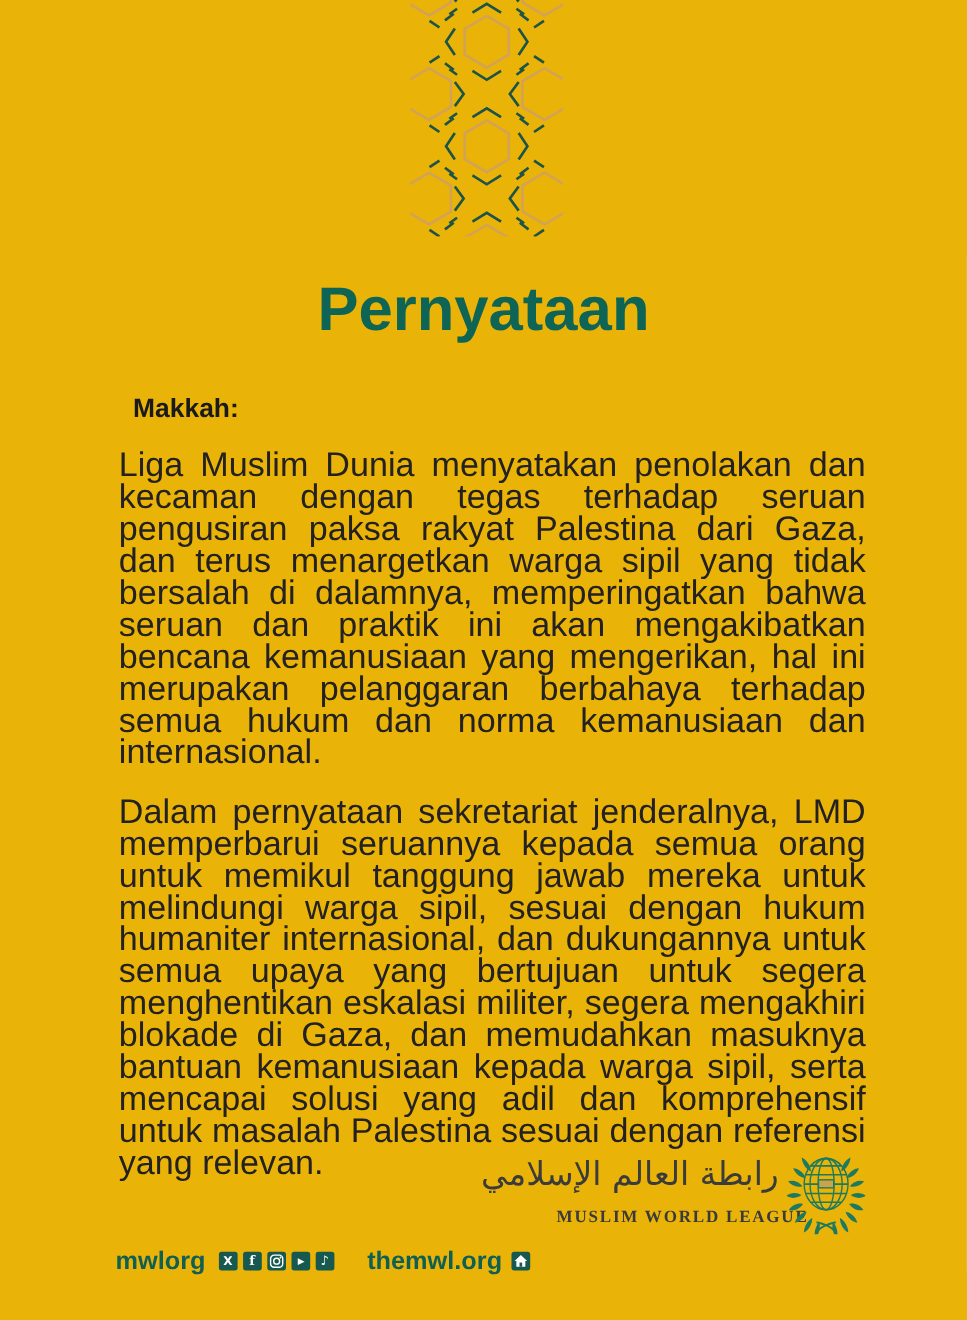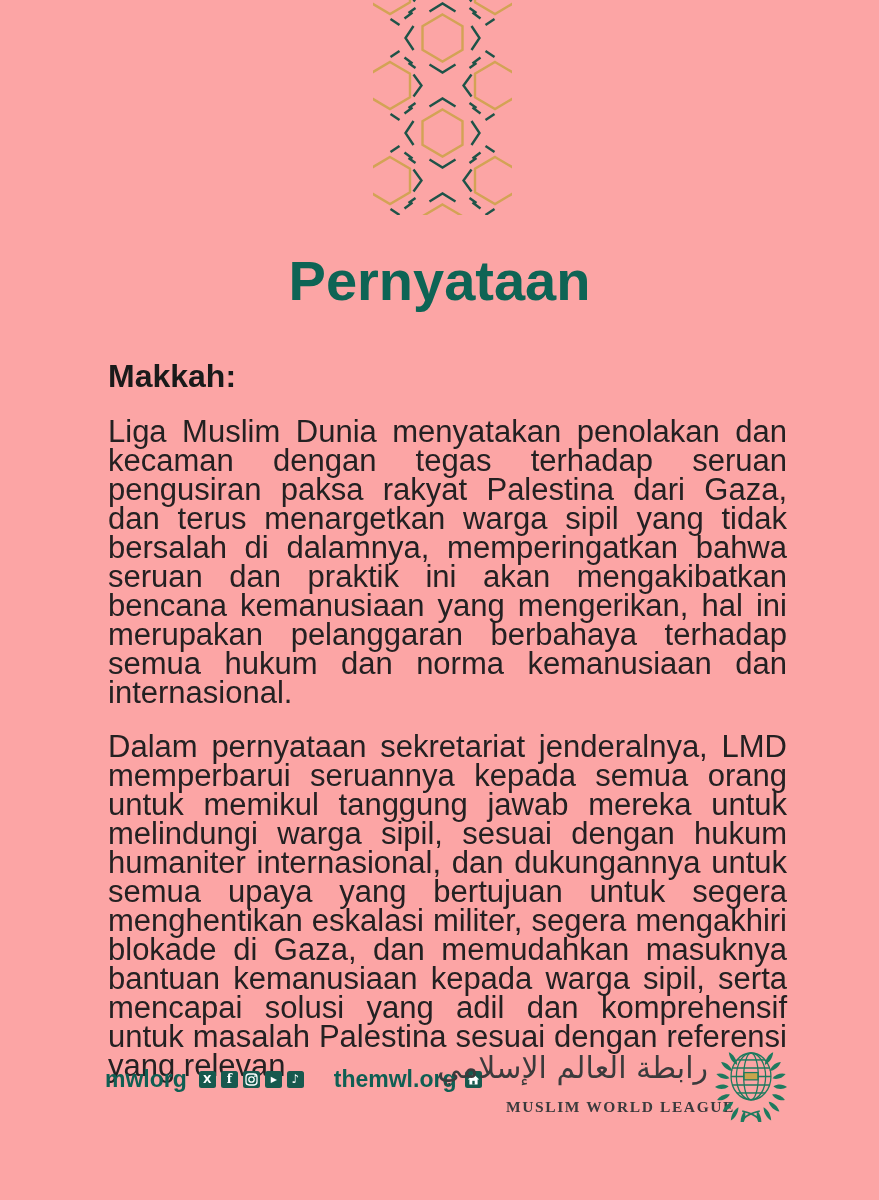--- a/index.html
+++ b/index.html
@@ -1,21 +1,21 @@
 <!DOCTYPE html>
 <html><head>
 <meta charset="utf-8">
 <style>
   * { box-sizing: border-box; }
   html, body { margin: 0; padding: 0; background: #ffffff; }
   .page {
     position: relative;
     width: 879px;
     height: 1200px;
-    background: #fca5a5;
+    background: #eab308;
     overflow: hidden;
     font-family: "Liberation Sans", "DejaVu Sans", sans-serif;
   }
 
   
   .pattern-strip {
     position: absolute;
     left: 373px;
     top: 0;
     width: 139px;
@@ -39,37 +39,37 @@
 
   
   .content {
     position: absolute;
     left: 108px;
     top: 358px;
     width: 679px;
     color: #242122;
   }
   .statement-heading {
-    font-size: 32px;
+    font-size: 24px;
     font-weight: 700;
     color: #1A1A1A;
-    margin: 0 0 22px 0;
+    margin: 0 0 22px 13px;
   }
   .content p {
     font-size: 31px;
     line-height: 29px;
     text-align: justify;
     margin: 0 0 25px 0;
   }
 
   
   .footer-left {
     position: absolute;
     left: 105px;
-    top: 1068px;
+    top: 1135px;
     height: 22px;
     display: flex;
     align-items: center;
   }
   .footer-text {
     font-size: 23px;
     font-weight: 700;
     color: #0F5F53;
   }
   .handle-text { margin-right: 12px; }

